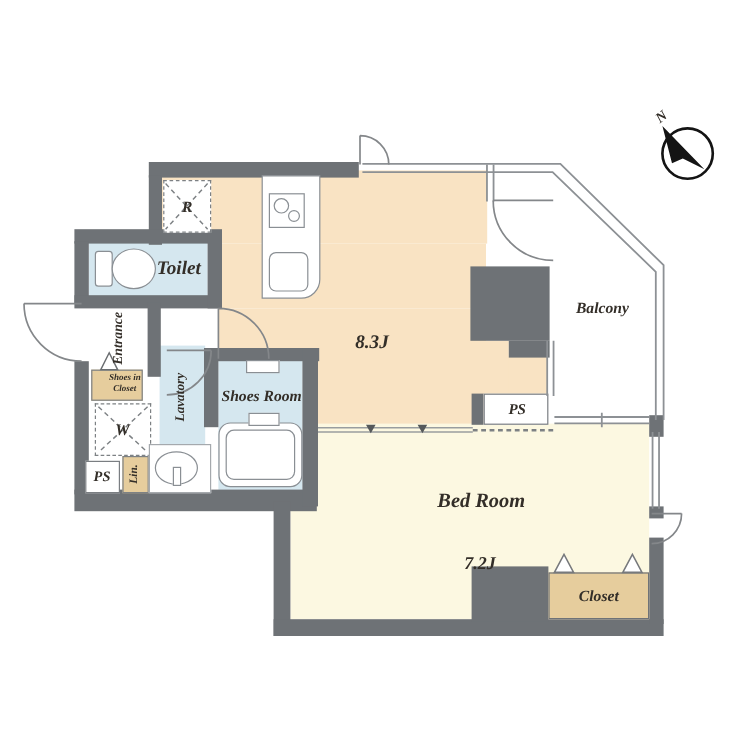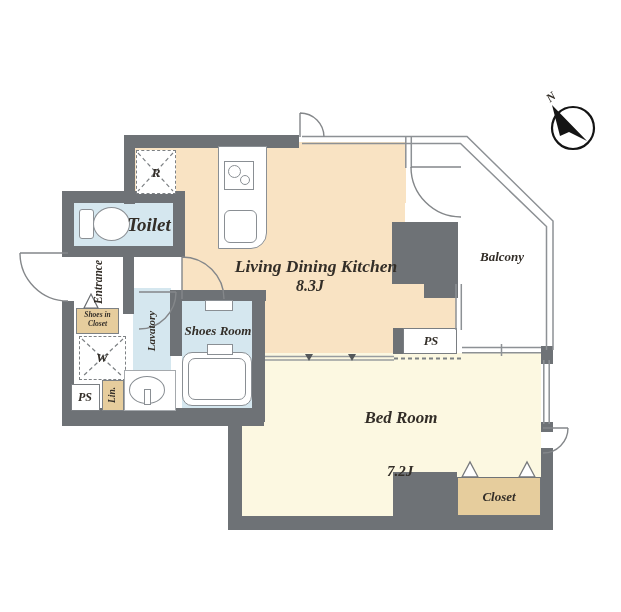--- a/index.html
+++ b/index.html
@@ -120,34 +120,33 @@
     </g>
 
     <polygon points="84,308 91,294 98,308" fill="#ffffff" stroke="#6a6d70" stroke-width="1.2"></polygon>
 
     <g>
       <circle cx="573" cy="128" r="21" fill="#ffffff" stroke="#141414" stroke-width="2.2"></circle>
       <polygon points="552,105 587,141 569,132 560,136" fill="#141414"></polygon>
     </g>
   </svg>
 
-  <div class="lbl" style="left:316px;top:267px;font-size:17.5px;">Living Dining Kitchen</div>
   <div class="lbl" style="left:310px;top:286px;font-size:16px;font-weight:700;">8.3J</div>
   <div class="lbl" style="left:401px;top:417px;font-size:17px;">Bed Room</div>
   <div class="lbl" style="left:400px;top:436px;font-size:15px;font-weight:700;margin-top:35px;">7.2J</div>
-  <div class="lbl" style="left:149px;top:224px;font-size:19px;">Toilet</div>
+  <div class="lbl" style="left:149px;top:224px;font-size:16px;">Toilet</div>
   <div class="lbl" style="left:218px;top:330px;font-size:13px;">Shoes Room</div>
   <div class="lbl" style="left:502px;top:256px;font-size:13px;text-align:center;">Balcony</div>
   <div class="lbl" style="left:499px;top:496px;font-size:13px;">Closet</div>
   <div class="lblrot" style="left:99px;top:282px;font-size:11.5px;">Entrance</div>
   <div class="lblrot" style="left:151px;top:331px;font-size:11px;">Lavatory</div>
   <div class="lblrot" style="left:113px;top:395px;font-size:9.5px;">Lin.</div>
   <div class="lbl" style="left:85px;top:397px;font-size:12px;">PS</div>
   <div class="lbl" style="left:431px;top:341px;font-size:12.5px;">PS</div>
   <div class="lbl" style="left:156px;top:172px;font-size:13px;">R</div>
   <div class="lbl" style="left:102px;top:358px;font-size:13.5px;">W</div>
-  <div class="abs" style="left:76px;top:310px;width:43px;text-align:center;font-style:italic;font-weight:600;font-size:7.5px;line-height:1.25;color:#332e28;">
+  <div class="abs" style="left:76px;top:310px;width:56px;text-align:center;font-style:italic;font-weight:600;font-size:7.5px;line-height:1.25;color:#332e28;">
     <div>Shoes in</div>
     <div>Closet</div>
   </div>
   <div class="lbl" style="left:551px;top:97px;font-size:12px;font-weight:700;transform:translate(-50%,-50%) rotate(-38deg);">N</div>
 
 </div>
 
 </body></html>

